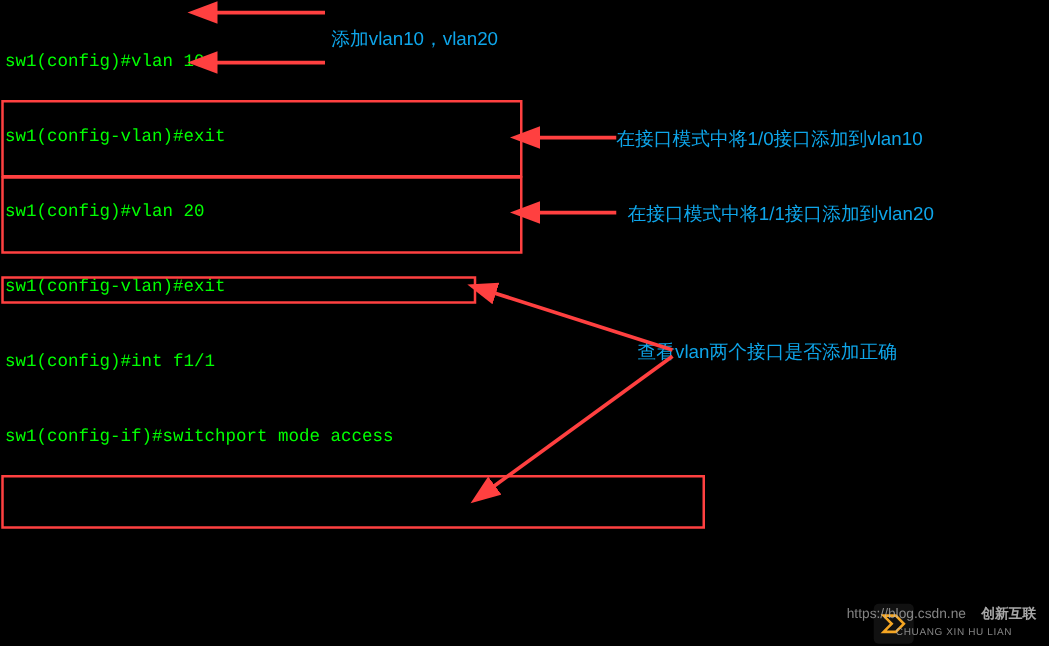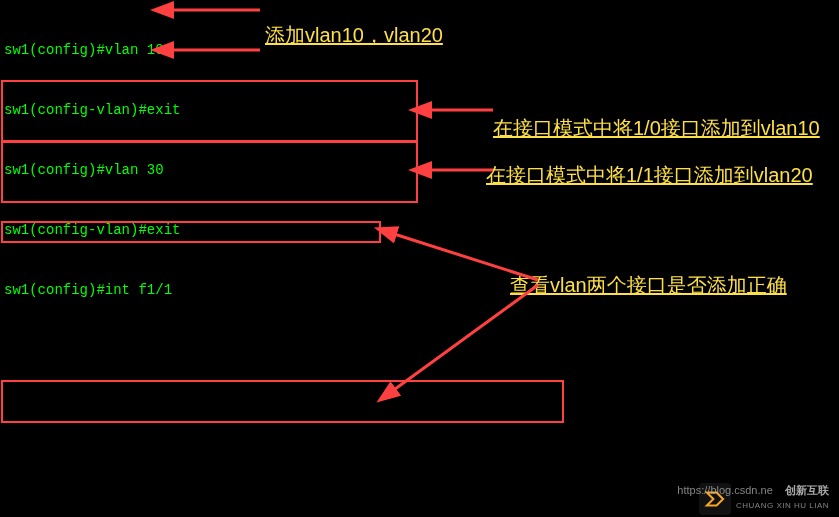--- a/index.html
+++ b/index.html
@@ -22,41 +22,40 @@
   }
   .line { height: 20px; }
   .hl-box {
     position: absolute;
     border: 2px solid #ff4040;
     box-sizing: border-box;
     pointer-events: none;
   }
   .annotation {
     position: absolute;
-    color: #fde047;
+    color: #0ea5e9;
     font-family: "Microsoft YaHei", Arial, sans-serif;
-    font-size: 20px;
+    font-size: 15px;
     white-space: nowrap;
     pointer-events: none;
-    text-decoration: underline;
   }
   svg.arrow {
     position: absolute;
     pointer-events: none;
     overflow: visible;
   }
   .watermark {
     position: absolute;
     right: 10px;
     bottom: 4px;
     color: #bbb;
     font-family: Arial, sans-serif;
     font-size: 11px;
     opacity: 0.7;
-    text-align: right;
+    text-align: center;
     line-height: 14px;
   }
   .logo {
     position: absolute;
     right: 108px;
     bottom: 2px;
     width: 32px;
     height: 32px;
     border-radius: 4px;
     background: #111;
@@ -65,23 +64,24 @@
     justify-content: center;
   }
   .logo svg { width: 26px; height: 26px; }
 </style>
 </head>
 <body>
 
 <div class="terminal">
   <div class="line">sw1(config)#vlan 10</div>
   <div class="line">sw1(config-vlan)#exit</div>
-  <div class="line">sw1(config)#vlan 30</div>
+  <div class="line">sw1(config)#vlan 20</div>
   <div class="line">sw1(config-vlan)#exit</div>
   <div class="line">sw1(config)#int f1/1</div>
+  <div class="line">sw1(config-if)#switchport mode access</div>
   
   
   
   
   
   
   
   
   
   
@@ -91,22 +91,22 @@
   
   
 </div>
 
 <div class="hl-box" style="left:1px; top:80px; width:417px; height:62px;"></div>
 <div class="hl-box" style="left:1px; top:141px; width:417px; height:62px;"></div>
 <div class="hl-box" style="left:1px; top:221px; width:380px; height:22px;"></div>
 <div class="hl-box" style="left:1px; top:380px; width:563px; height:43px;"></div>
 
 <div class="annotation" style="left:265px; top:22px;">添加vlan10，vlan20</div>
-<div class="annotation" style="left:493px; top:115px;">在接口模式中将1/0接口添加到vlan10</div>
-<div class="annotation" style="left:486px; top:162px;">在接口模式中将1/1接口添加到vlan20</div>
+<div class="annotation" style="left:493px; top:102px;">在接口模式中将1/0接口添加到vlan10</div>
+<div class="annotation" style="left:502px; top:162px;">在接口模式中将1/1接口添加到vlan20</div>
 <div class="annotation" style="left:510px; top:272px;">查看vlan两个接口是否添加正确</div>
 
 <svg class="arrow" style="left:160px; top:2px;" width="100" height="16">
   <defs>
       <marker id="ah1" markerWidth="10" markerHeight="10" refX="2" refY="3" orient="auto">
         <path d="M0,0 L0,6 L8,3 z" fill="#ff4040"></path>
       </marker>
     </defs>
   <line x1="100" y1="8" x2="8" y2="8" stroke="#ff4040" stroke-width="3" marker-end="url(#ah1)"></line>
 </svg>

